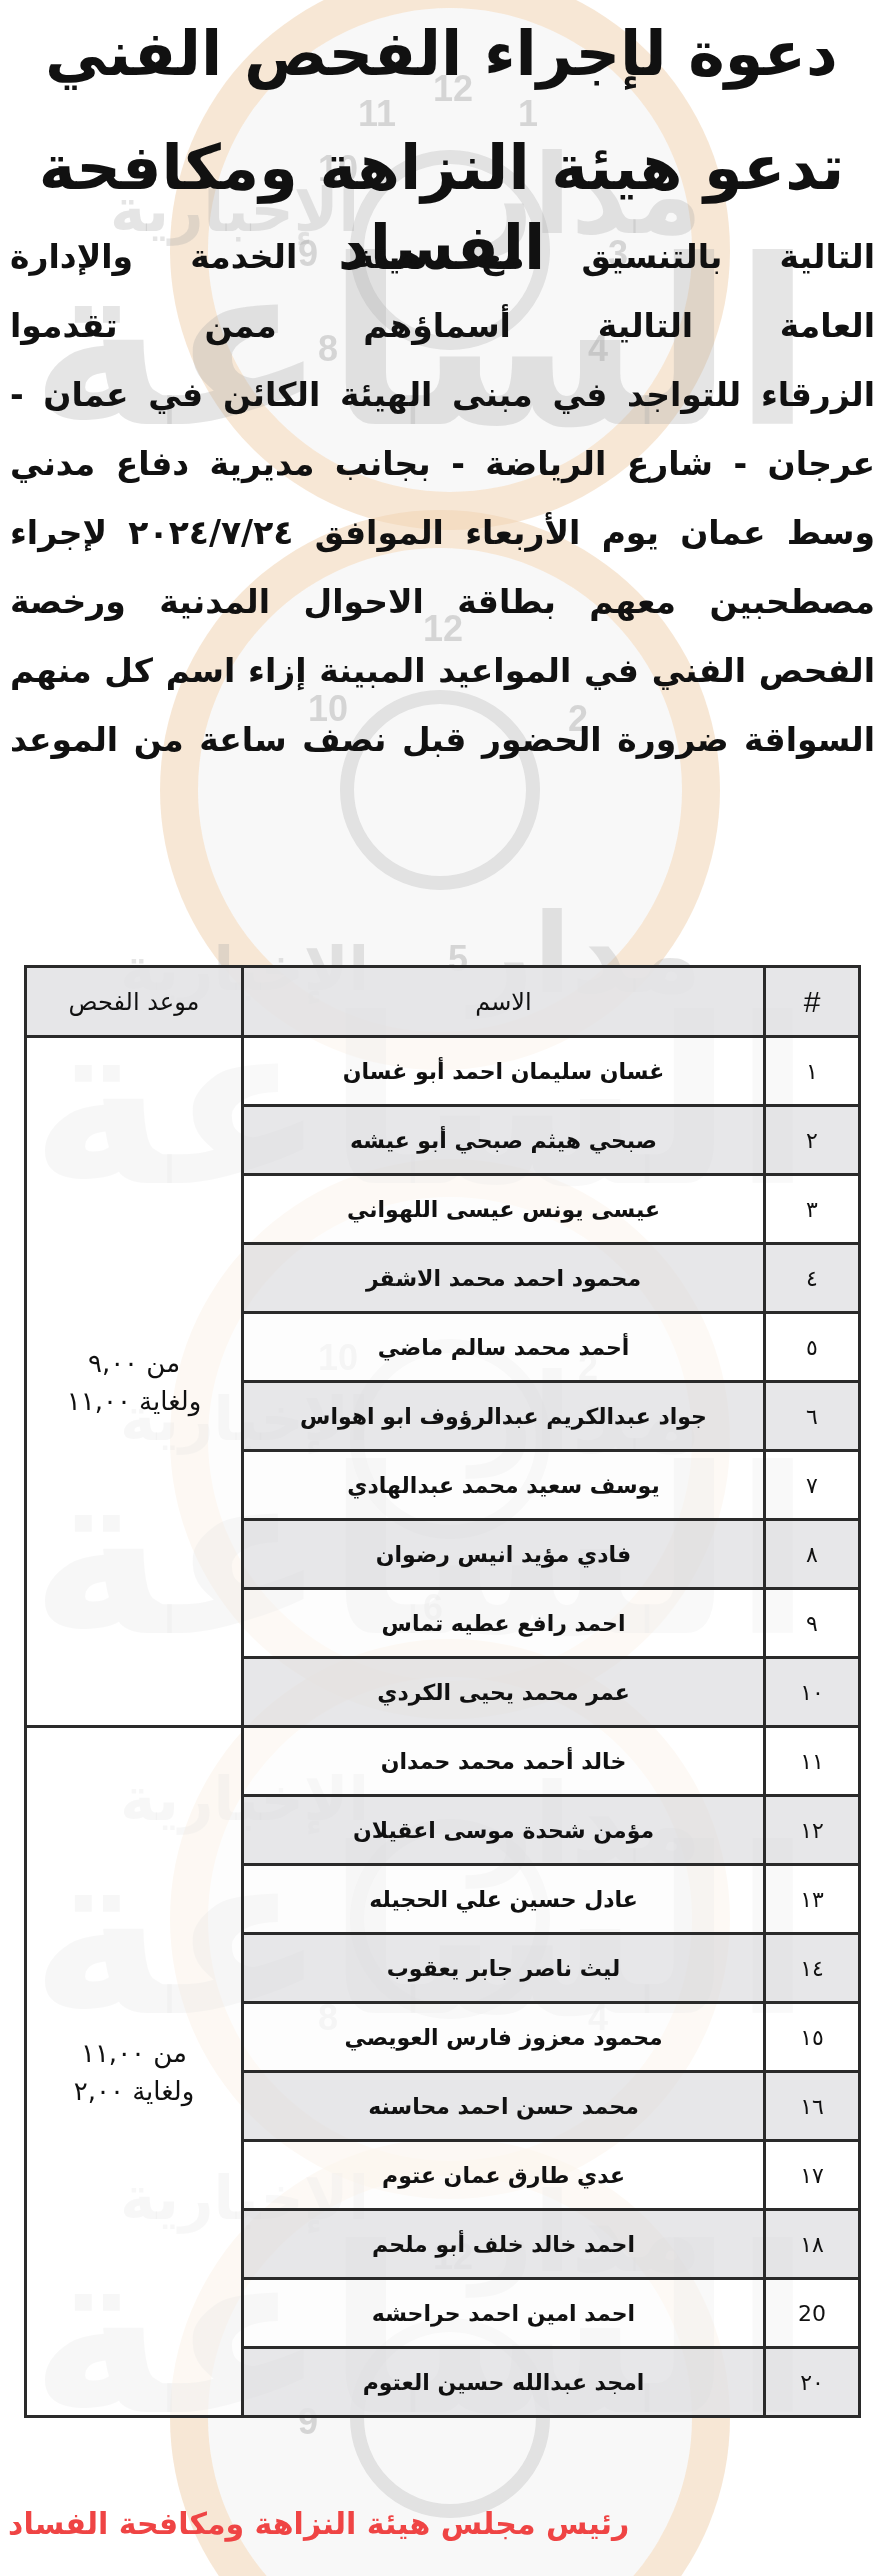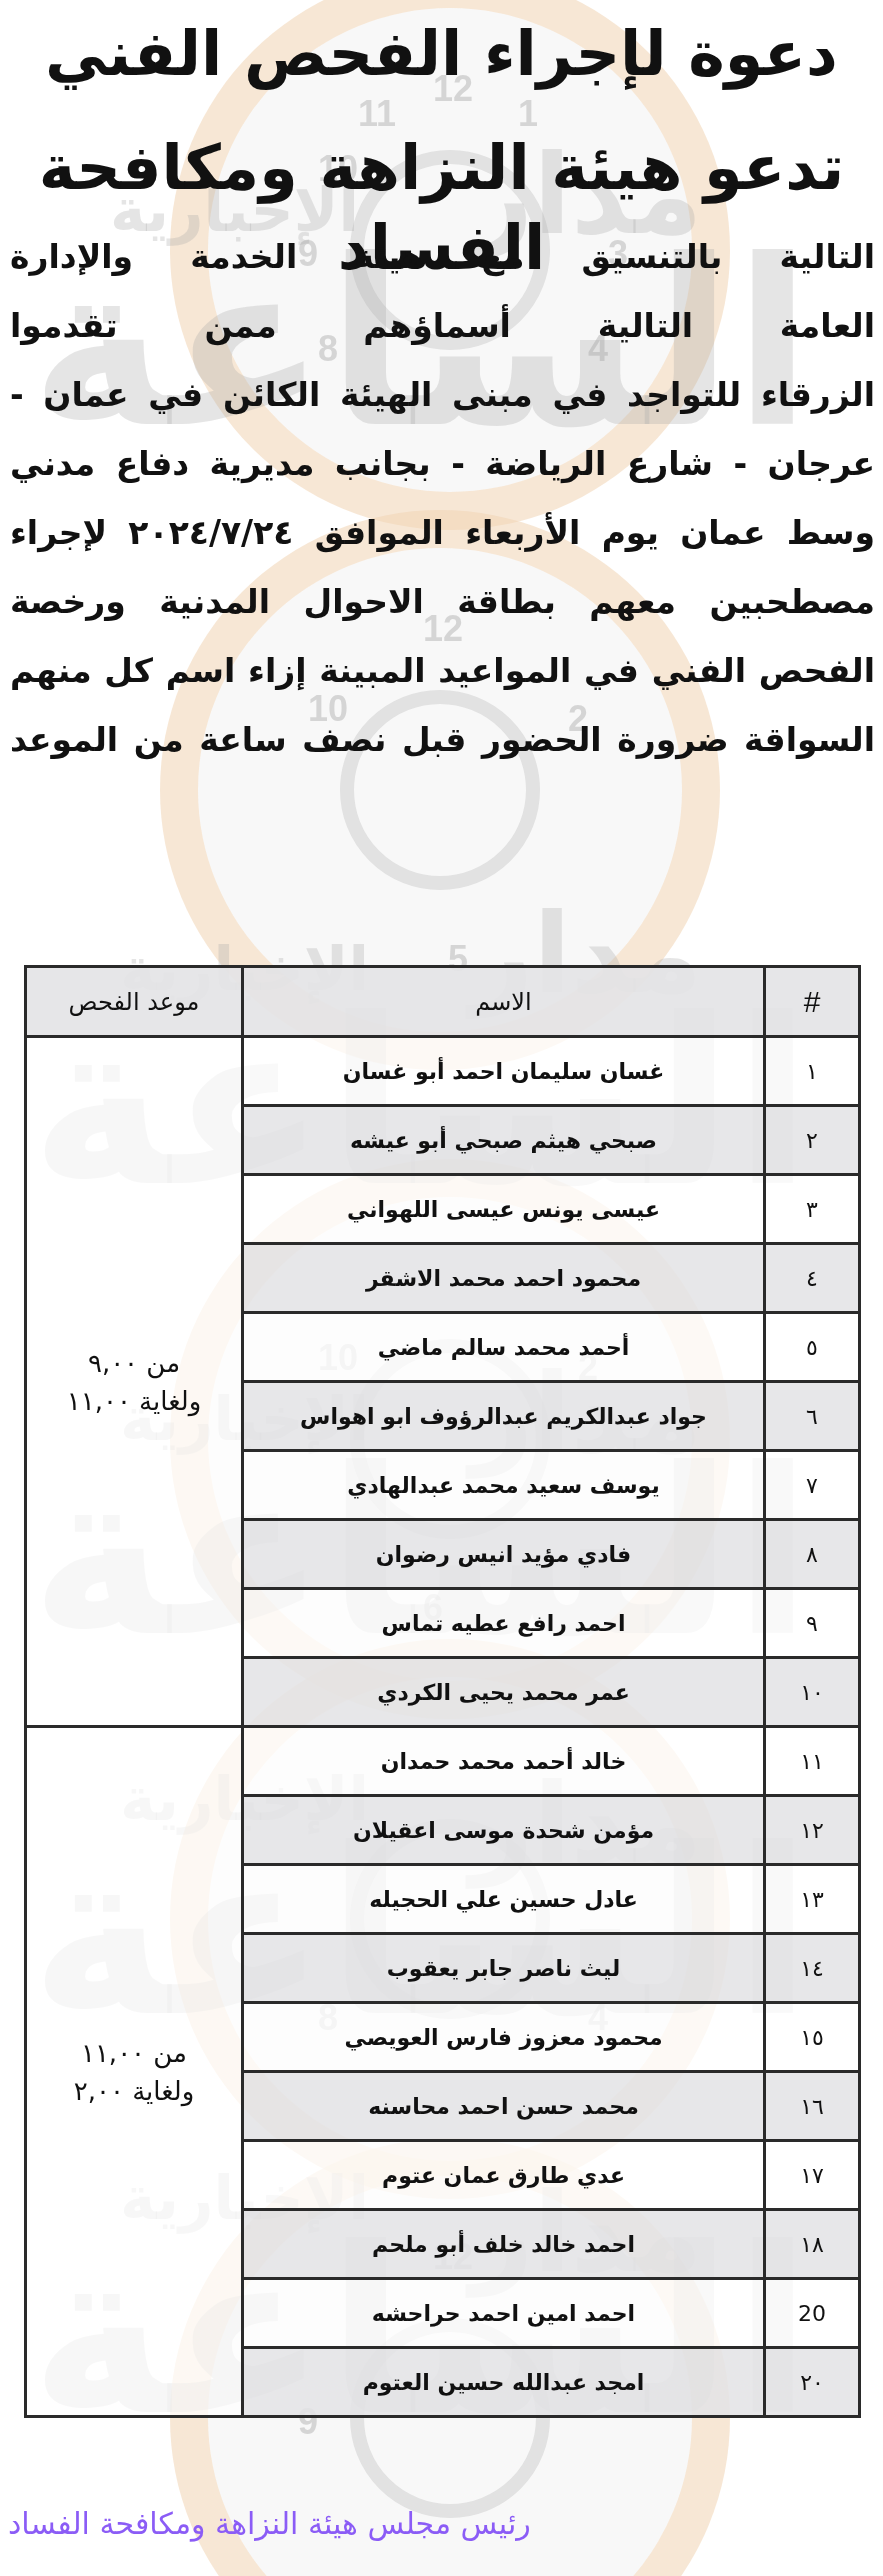--- a/index.html
+++ b/index.html
@@ -66,21 +66,21 @@
     line-height: 38px;
     margin-top: 28px;
   }
   td.time span { display: block; }
   col.c-num { width: 95px; }
   col.c-name { width: 522px; }
   col.c-time { width: 217px; }
 
   .footer {
     position: absolute; left: 8px; top: 2506px; font-family: "DejaVu Sans", sans-serif;
-    font-weight: normal; font-size: 30px; color: #8b5cf6; direction: rtl; white-space: nowrap;
+    font-weight: bold; font-size: 30px; color: #ef4444; direction: rtl; white-space: nowrap;
   }
 </style>
 </head>
 <body>
 
 <div class="wm-layer">
 
   <div class="wm-clock" style="left:170px; top:-30px;">
     <div class="inner"></div>
     <span class="num" style="left:225px; top:60px;">12</span>

